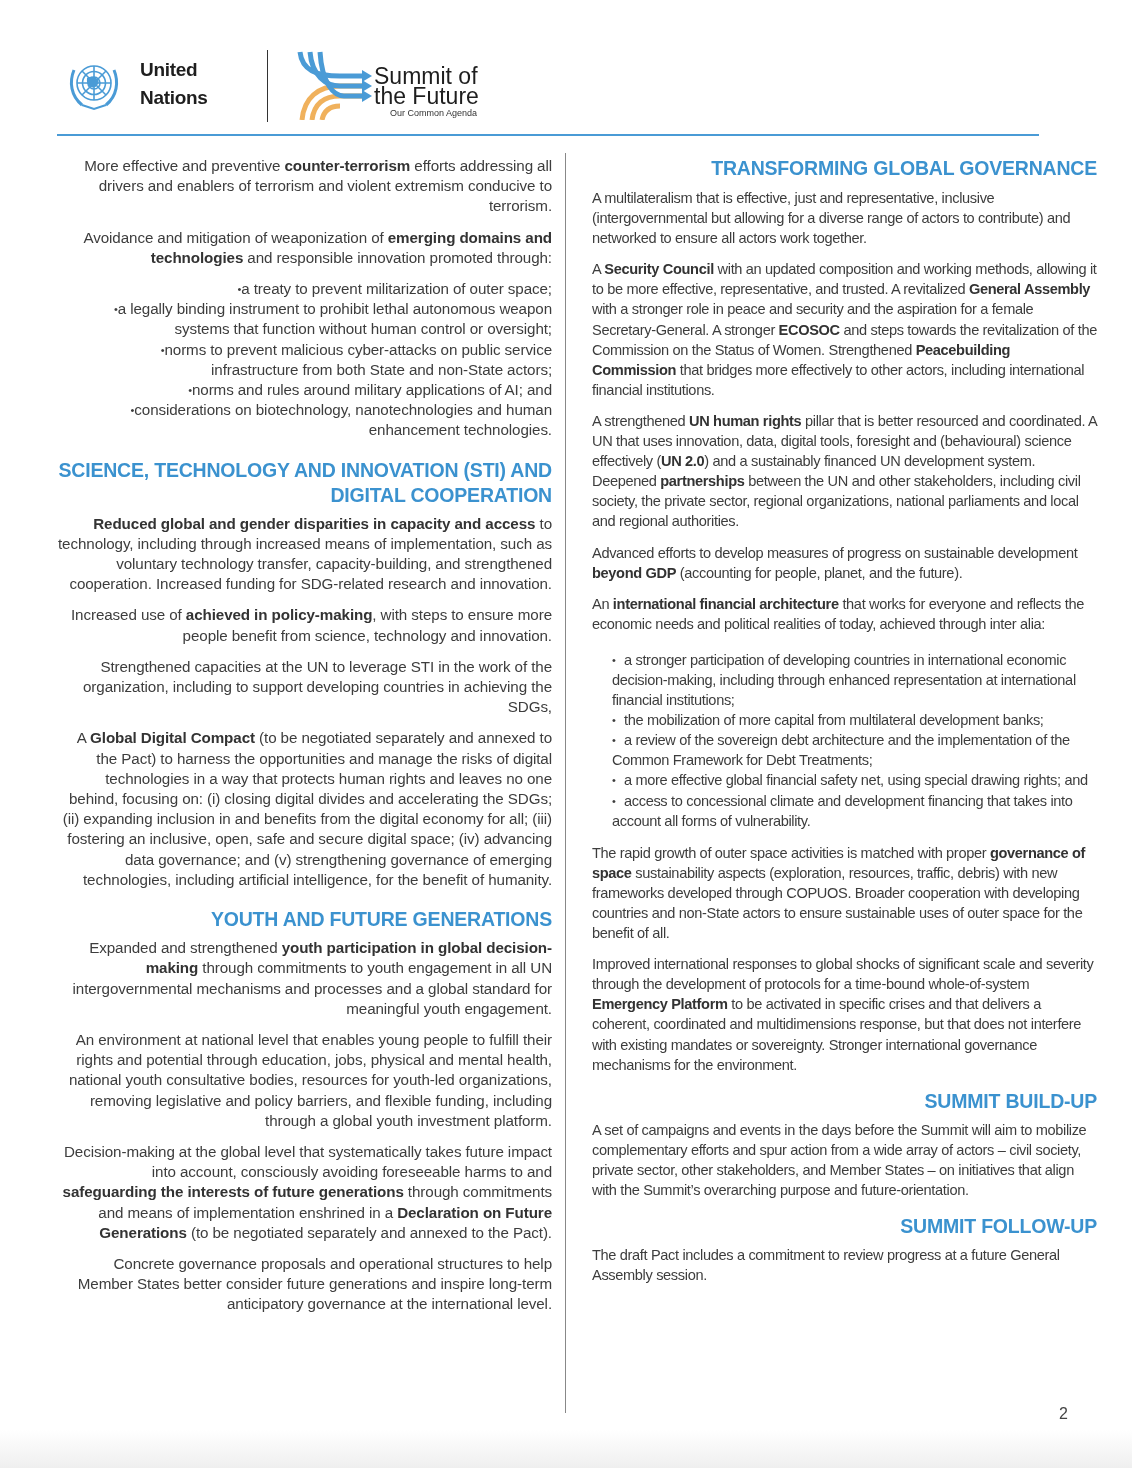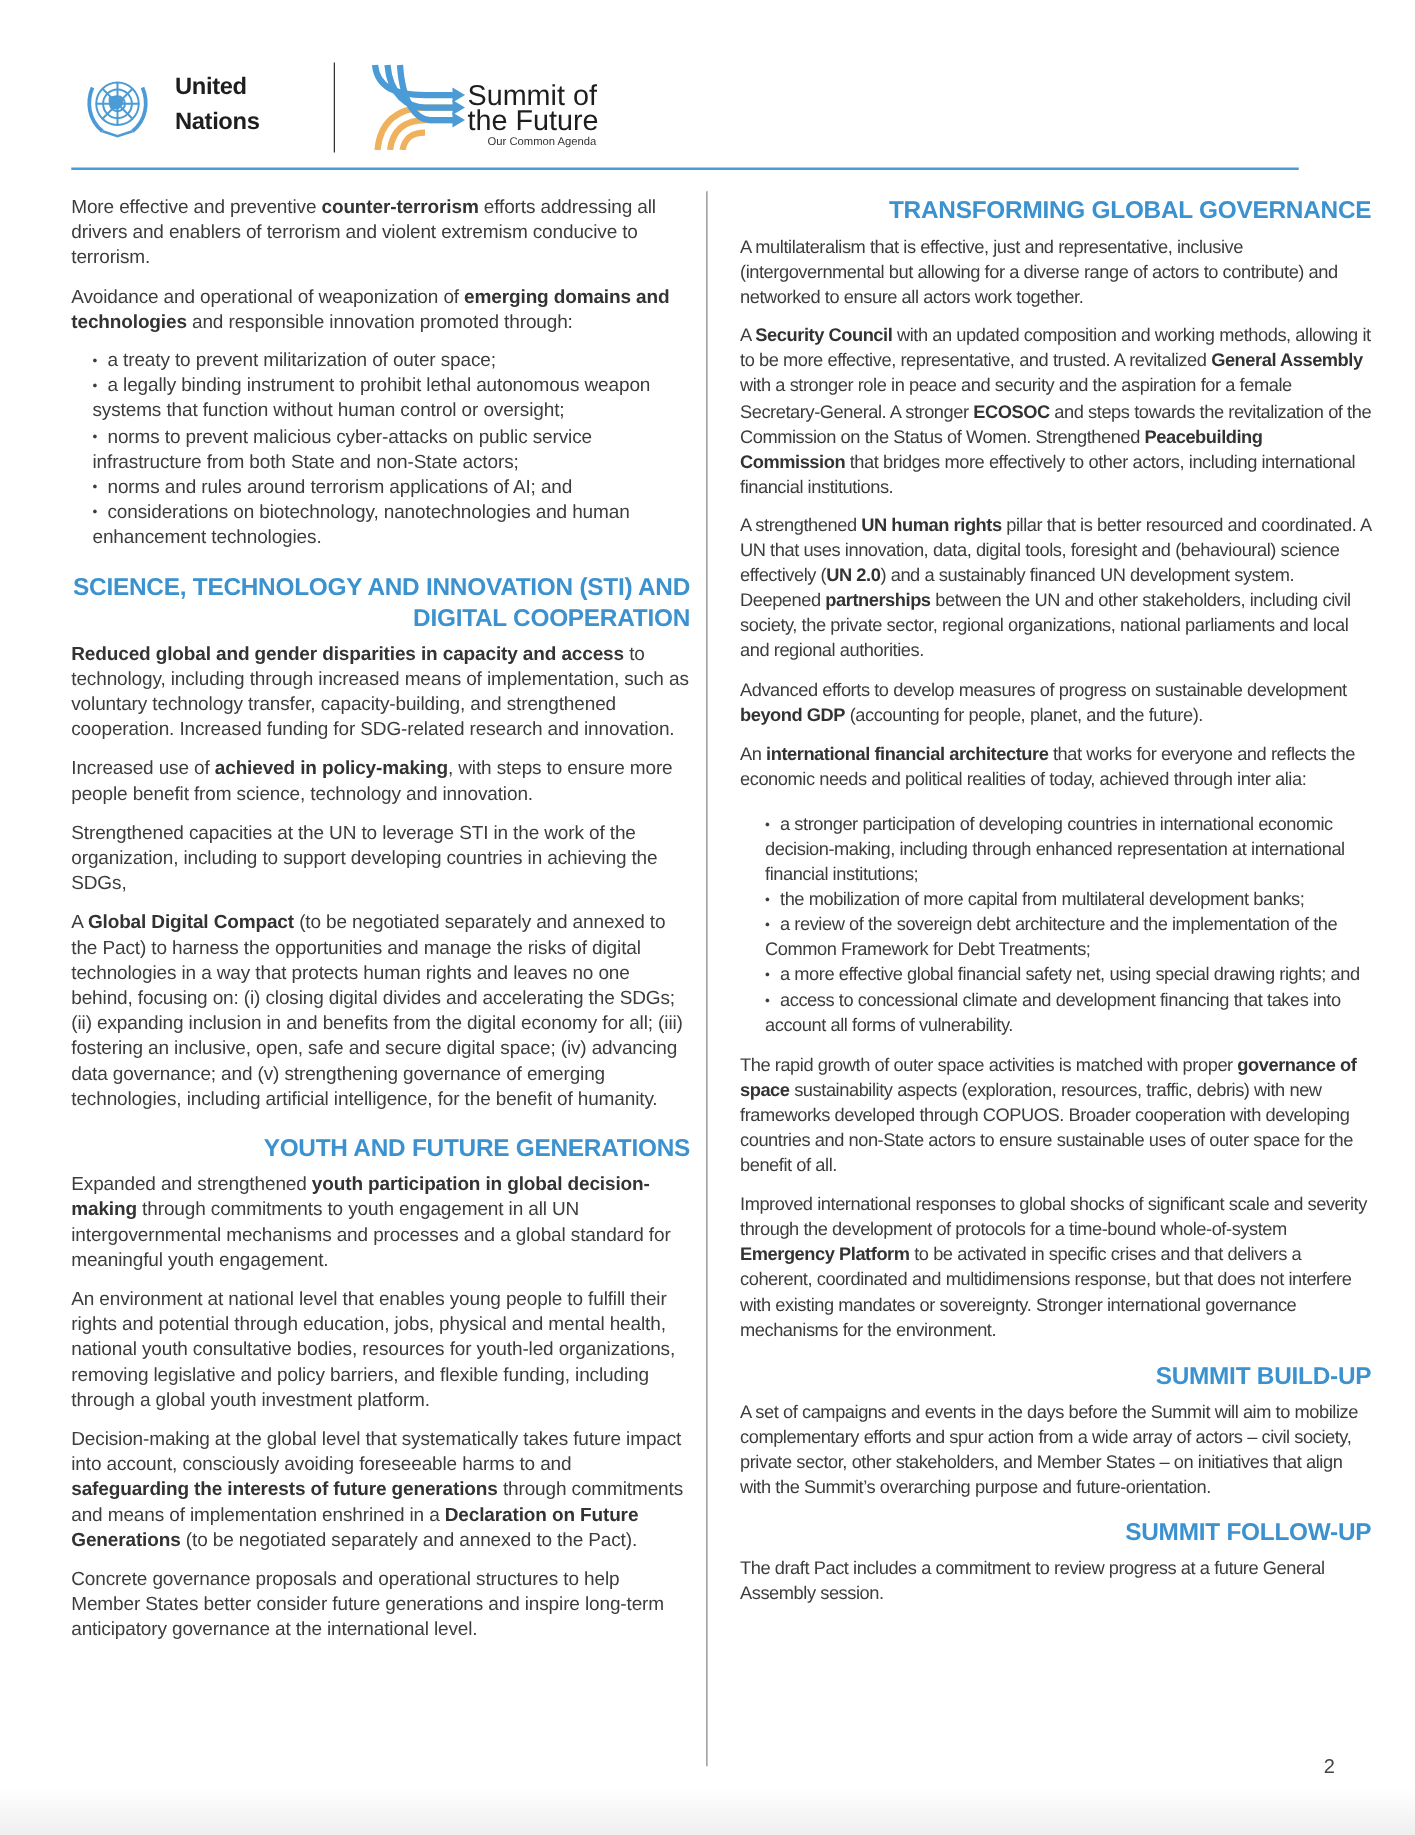--- a/index.html
+++ b/index.html
@@ -39,21 +39,21 @@
   }
   .col-divider {
     position: absolute; left: 565px; top: 153px; width: 1px; height: 1260px; background: #888;
   }
   .col {
     position: absolute; top: 156px;
   }
   .col-left { left: 57px; width: 495px; }
   .col-right { left: 592px; width: 505px; }
   .col-left p, .col-left li {
-    font-size: 15.2px; line-height: 20.2px; letter-spacing: -0.1px;
+    font-size: 15.2px; line-height: 20.2px; letter-spacing: -0.1px; text-align: right;
   }
   .col-right p, .col-right li {
     font-size: 14.6px; line-height: 20.1px; letter-spacing: -0.35px;
   }
   p { margin: 0 0 11px 0; }
   b { color: #333; font-weight: bold; }
   h2 {
     margin: 0 0 6px 0;
     color: #3b92cf; font-weight: bold;
     font-size: 19.5px; line-height: 25px; letter-spacing: -0.2px; text-align: right;
@@ -117,26 +117,26 @@
     <div>Summit of</div>
     <div>the Future</div>
   </div>
   <div class="sof-sub">Our Common Agenda</div>
 </div>
 <div class="header-rule"></div>
 <div class="col-divider"></div>
 
 <div class="col col-left">
   <p><span>More effective and preventive </span><b>counter-terrorism</b><span> efforts addressing all drivers and enablers of terrorism and violent extremism conducive to terrorism.</span></p>
-  <p><span>Avoidance and operational of weaponization of </span><b>emerging domains and technologies</b><span> and responsible innovation promoted through:</span></p>
+  <p><span>Avoidance and mitigation of weaponization of </span><b>emerging domains and technologies</b><span> and responsible innovation promoted through:</span></p>
   <ul>
     <li><span class="bullet">•</span><span>a treaty to prevent militarization of outer space;</span></li>
     <li><span class="bullet">•</span><span>a legally binding instrument to prohibit lethal autonomous weapon systems that function without human control or oversight;</span></li>
     <li><span class="bullet">•</span><span>norms to prevent malicious cyber-attacks on public service infrastructure from both State and non-State actors;</span></li>
-    <li><span class="bullet">•</span><span>norms and rules around terrorism applications of AI; and</span></li>
+    <li><span class="bullet">•</span><span>norms and rules around military applications of AI; and</span></li>
     <li><span class="bullet">•</span><span>considerations on biotechnology, nanotechnologies and human enhancement technologies.</span></li>
   </ul>
   <h2>SCIENCE, TECHNOLOGY AND INNOVATION (STI) AND DIGITAL COOPERATION</h2>
   <p><b>Reduced global and gender disparities in capacity and access</b><span> to technology, including through increased means of implementation, such as voluntary technology transfer, capacity-building, and strengthened cooperation. Increased funding for SDG-related research and innovation.</span></p>
   <p><span>Increased use of </span><b>achieved in policy-making</b><span>, with steps to ensure more people benefit from science, technology and innovation.</span></p>
   <p>Strengthened capacities at the UN to leverage STI in the work of the organization, including to support developing countries in achieving the SDGs,</p>
   <p><span>A </span><b>Global Digital Compact</b><span> (to be negotiated separately and annexed to the Pact) to harness the opportunities and manage the risks of digital technologies in a way that protects human rights and leaves no one behind, focusing on: (i) closing digital divides and accelerating the SDGs; (ii) expanding inclusion in and benefits from the digital economy for all; (iii) fostering an inclusive, open, safe and secure digital space; (iv) advancing data governance; and (v) strengthening governance of emerging technologies, including artificial intelligence, for the benefit of humanity.</span></p>
   <h2>YOUTH AND FUTURE GENERATIONS</h2>
   <p><span>Expanded and strengthened </span><b>youth participation in global decision-making</b><span> through commitments to youth engagement in all UN intergovernmental mechanisms and processes and a global standard for meaningful youth engagement.</span></p>
   <p>An environment at national level that enables young people to fulfill their rights and potential through education, jobs, physical and mental health, national youth consultative bodies, resources for youth-led organizations, removing legislative and policy barriers, and flexible funding, including through a global youth investment platform.</p>

